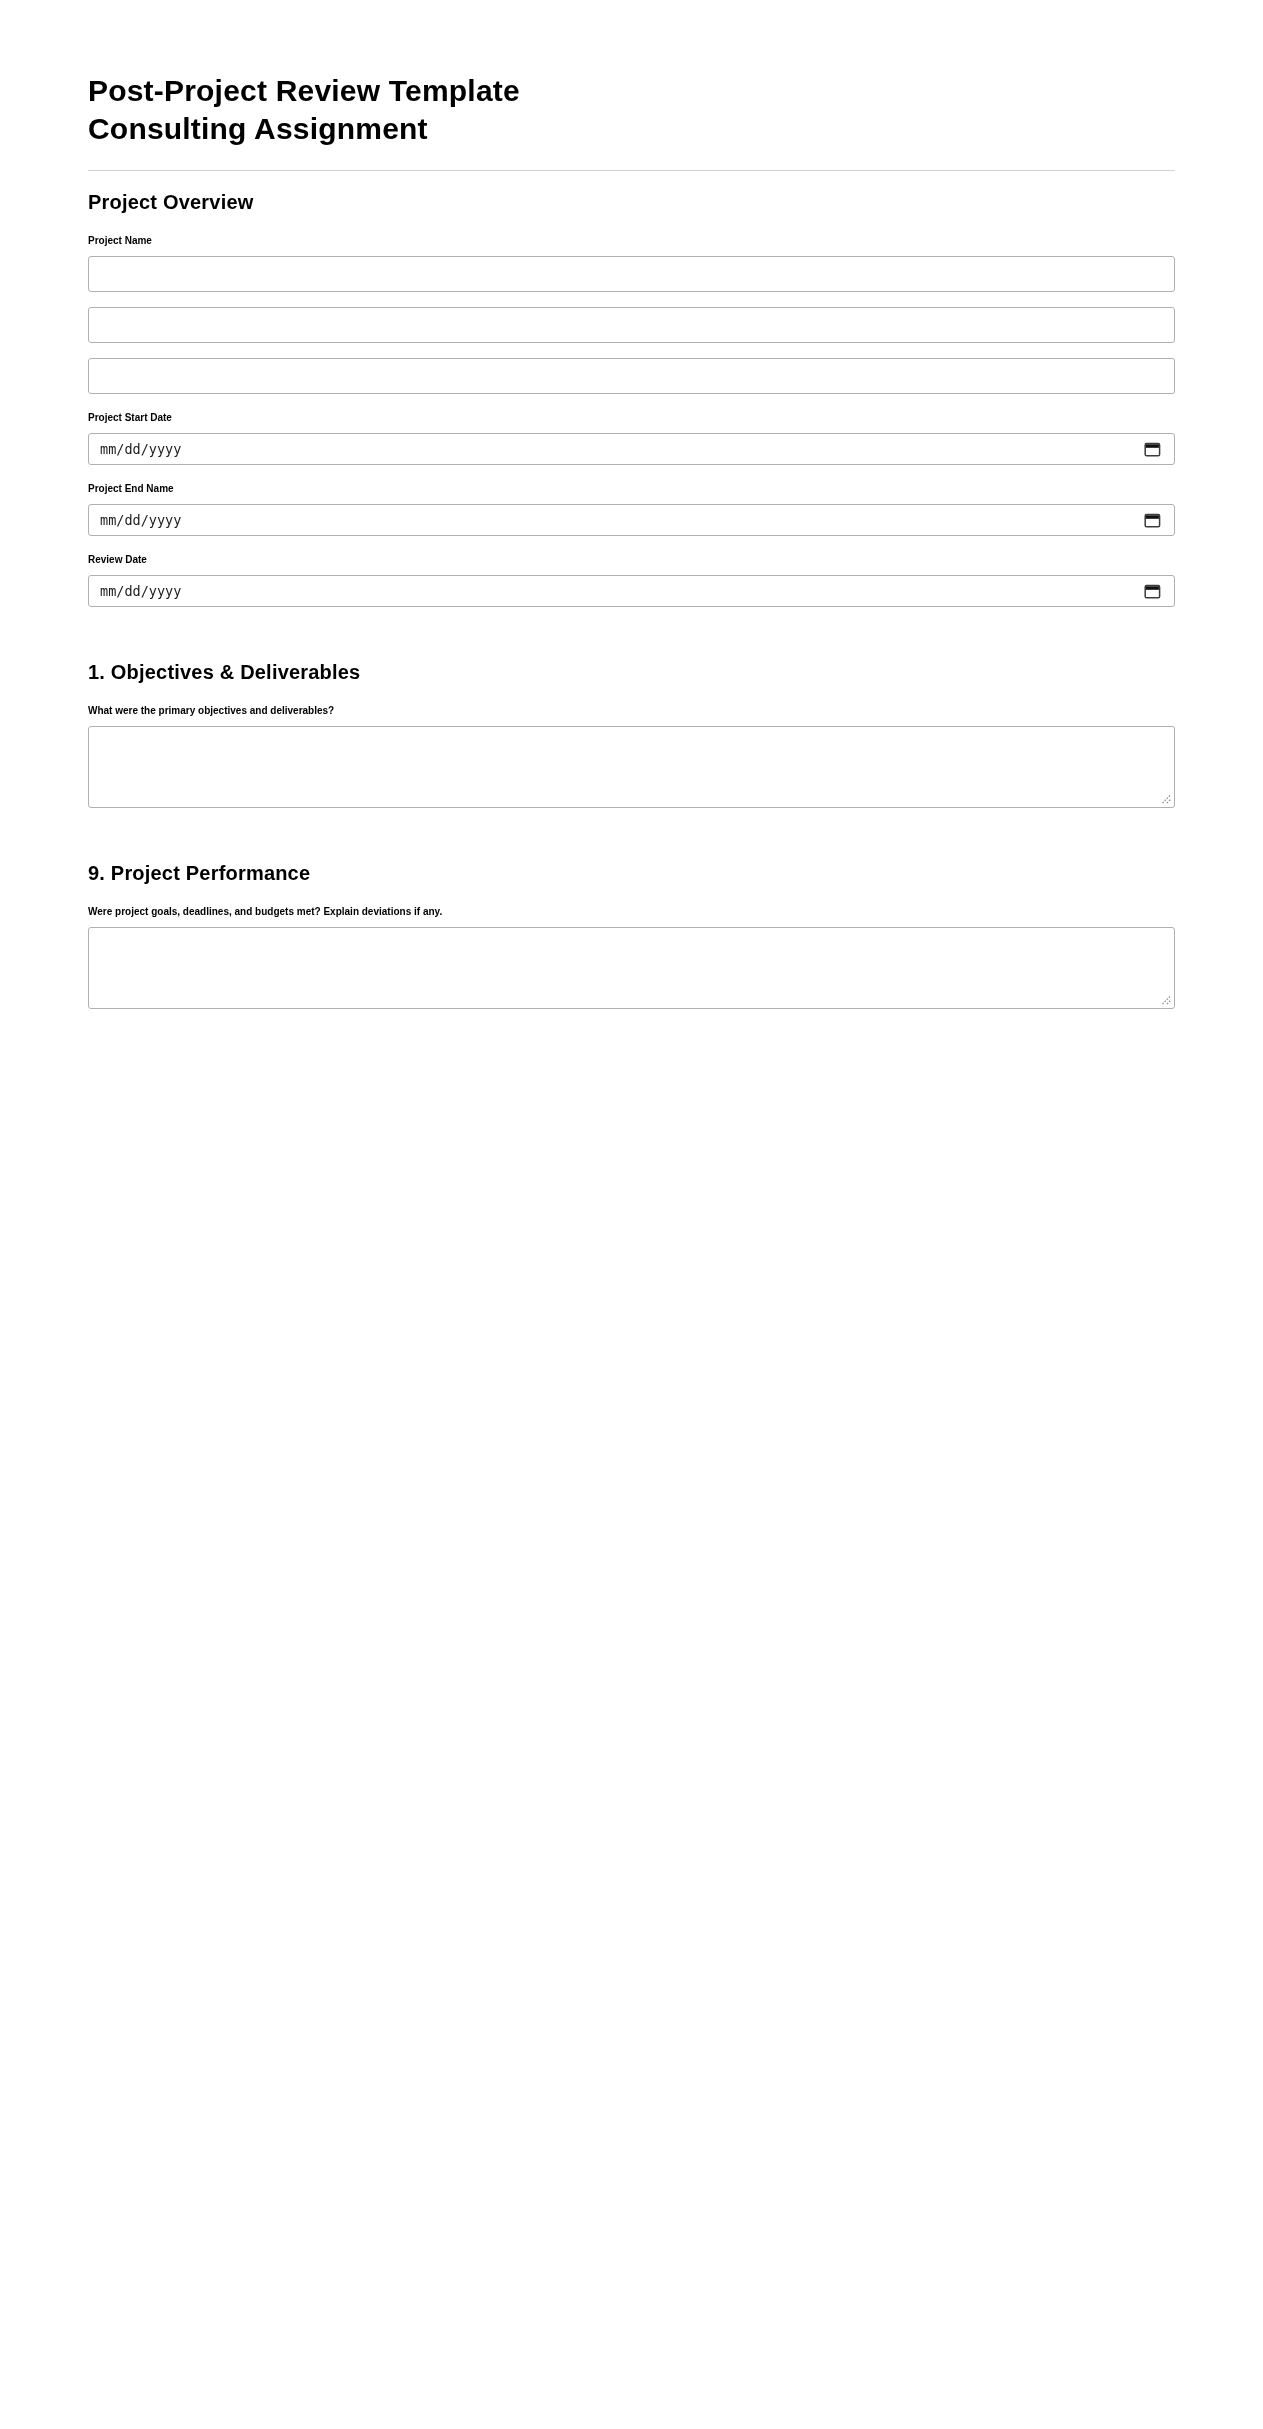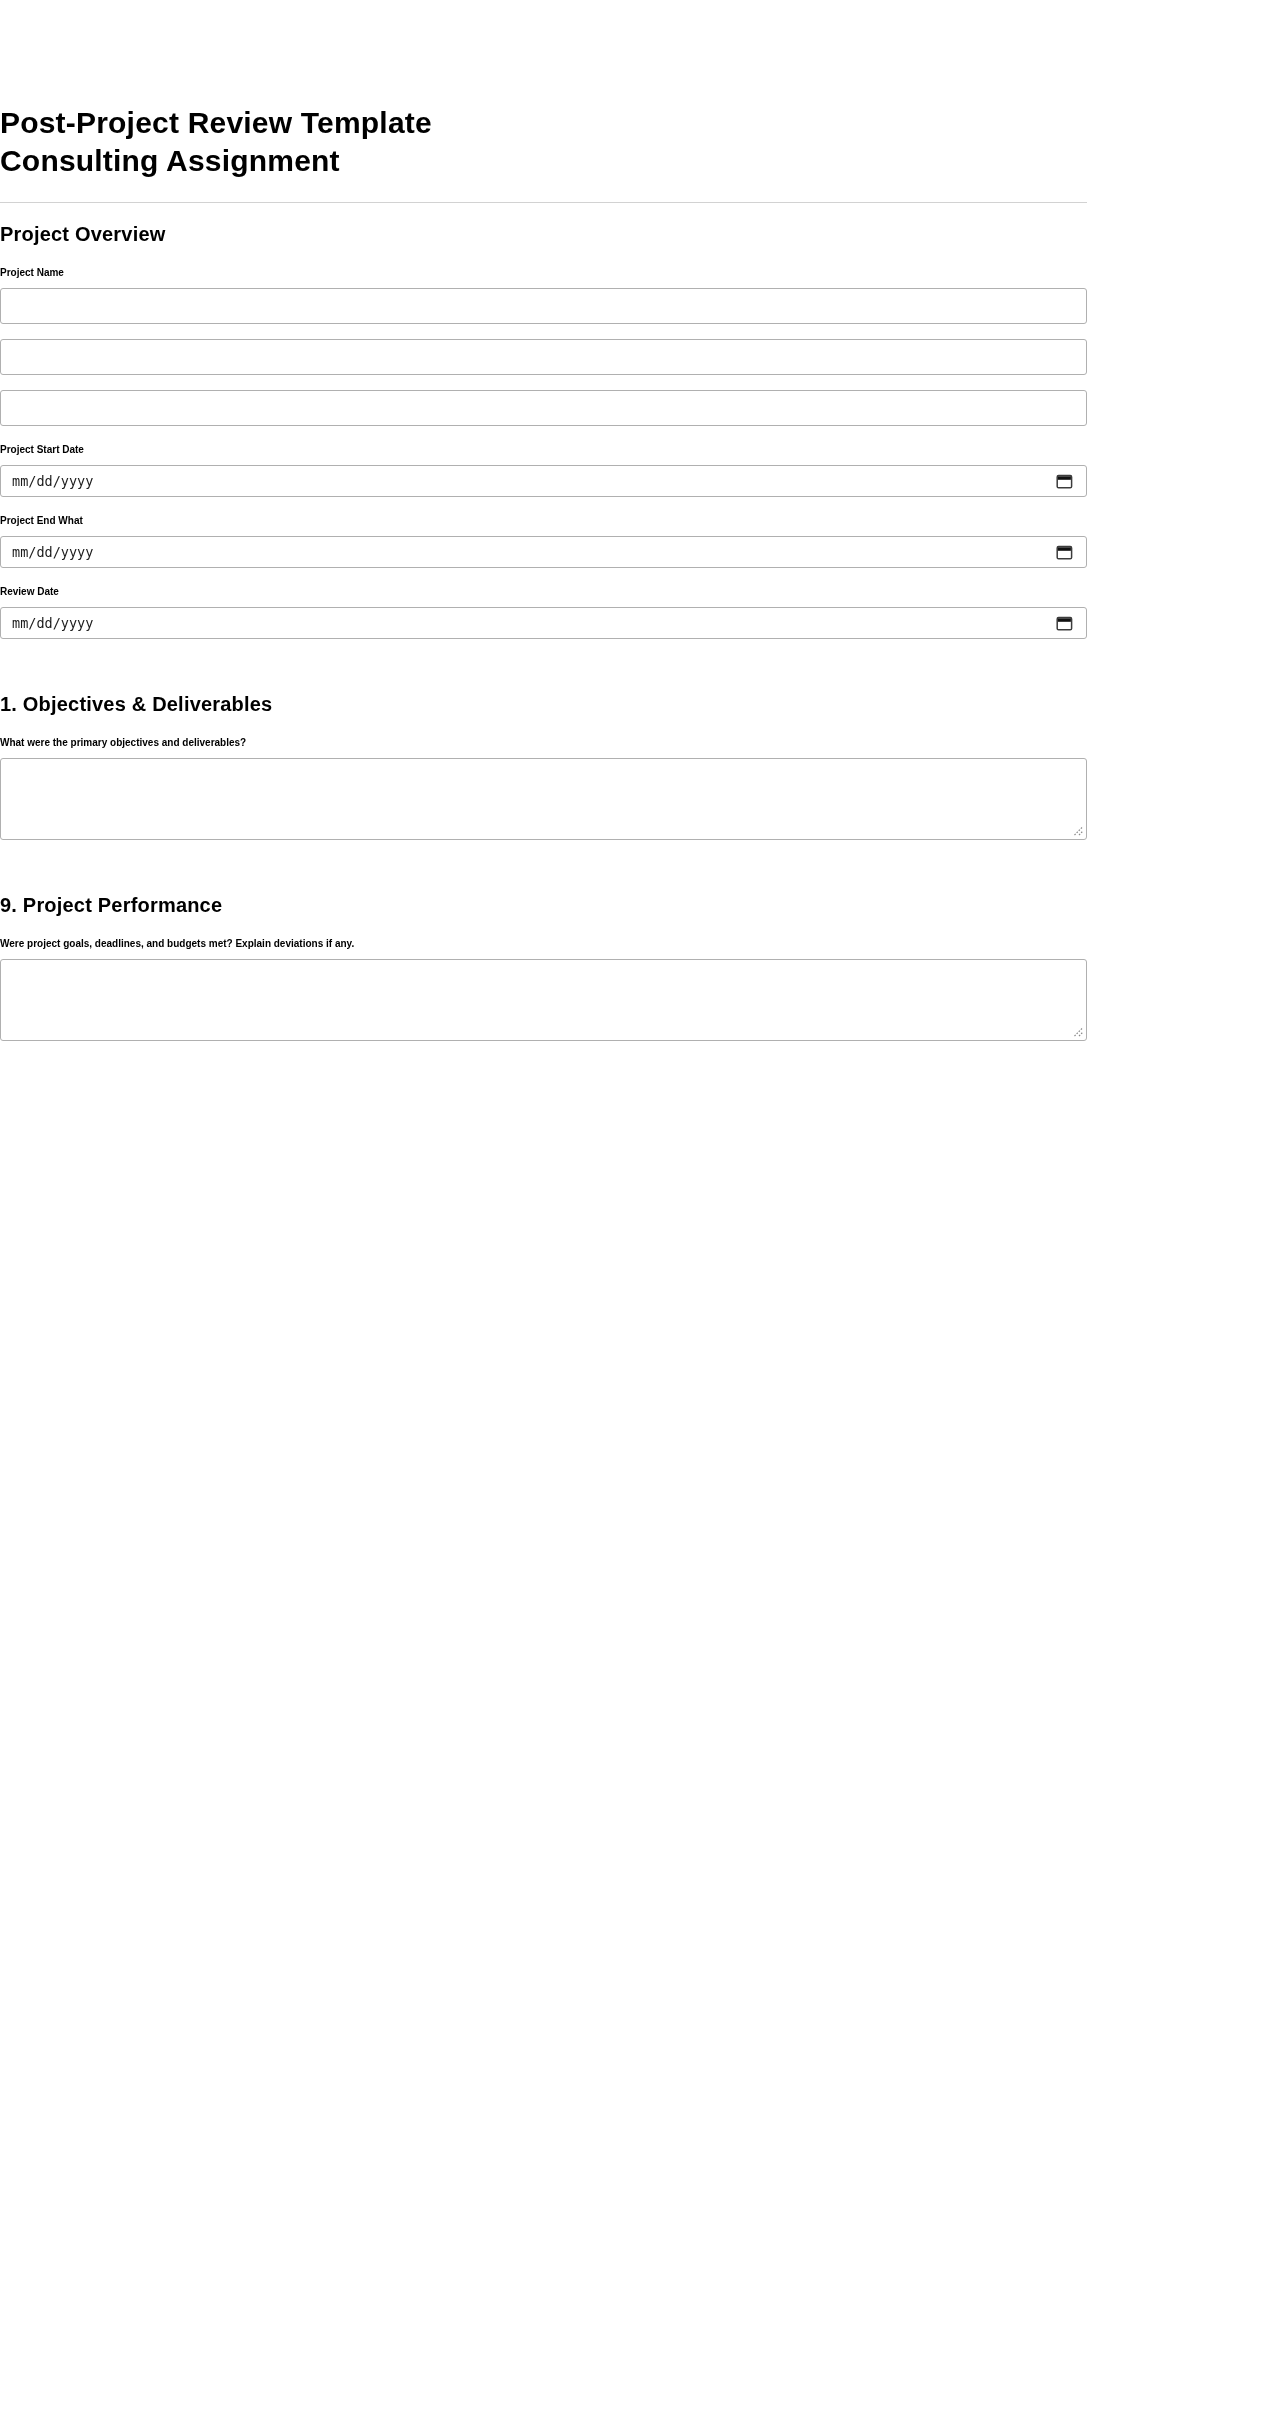--- a/index.html
+++ b/index.html
@@ -9,21 +9,22 @@
     font-family: "Liberation Sans", sans-serif;
     color: #000000;
   }
   body {
     width: 1263px;
     min-height: 2429px;
     box-sizing: border-box;
   }
   .page {
     width: 1087px;
-    padding-top: 104px;
+    margin-left: 88px;
+    padding-top: 72px;
   }
   h1.doc-title {
     font-size: 30px;
     line-height: 38px;
     font-weight: bold;
     margin: 0;
     letter-spacing: 0.2px;
   }
   hr.title-rule {
     border: none;
@@ -144,21 +145,21 @@
       <div class="date-input">
         <span class="date-placeholder">mm/dd/yyyy</span>
         <svg class="cal-icon" width="17" height="16" viewBox="0 0 17 16">
           <rect x="1.2" y="2.6" width="14.4" height="12.2" rx="1.4" fill="none" stroke="#3c3c3c" stroke-width="1.5"></rect>
           <rect x="1.9" y="3.3" width="13" height="3.5" fill="#111111"></rect>
         </svg>
       </div>
     </div>
 
     <div class="field">
-      <label class="field-label">Project End What</label>
+      <label class="field-label">Project End Name</label>
       <div class="date-input">
         <span class="date-placeholder">mm/dd/yyyy</span>
         <svg class="cal-icon" width="17" height="16" viewBox="0 0 17 16">
           <rect x="1.2" y="2.6" width="14.4" height="12.2" rx="1.4" fill="none" stroke="#3c3c3c" stroke-width="1.5"></rect>
           <rect x="1.9" y="3.3" width="13" height="3.5" fill="#111111"></rect>
         </svg>
       </div>
     </div>
 
     <div class="field">

